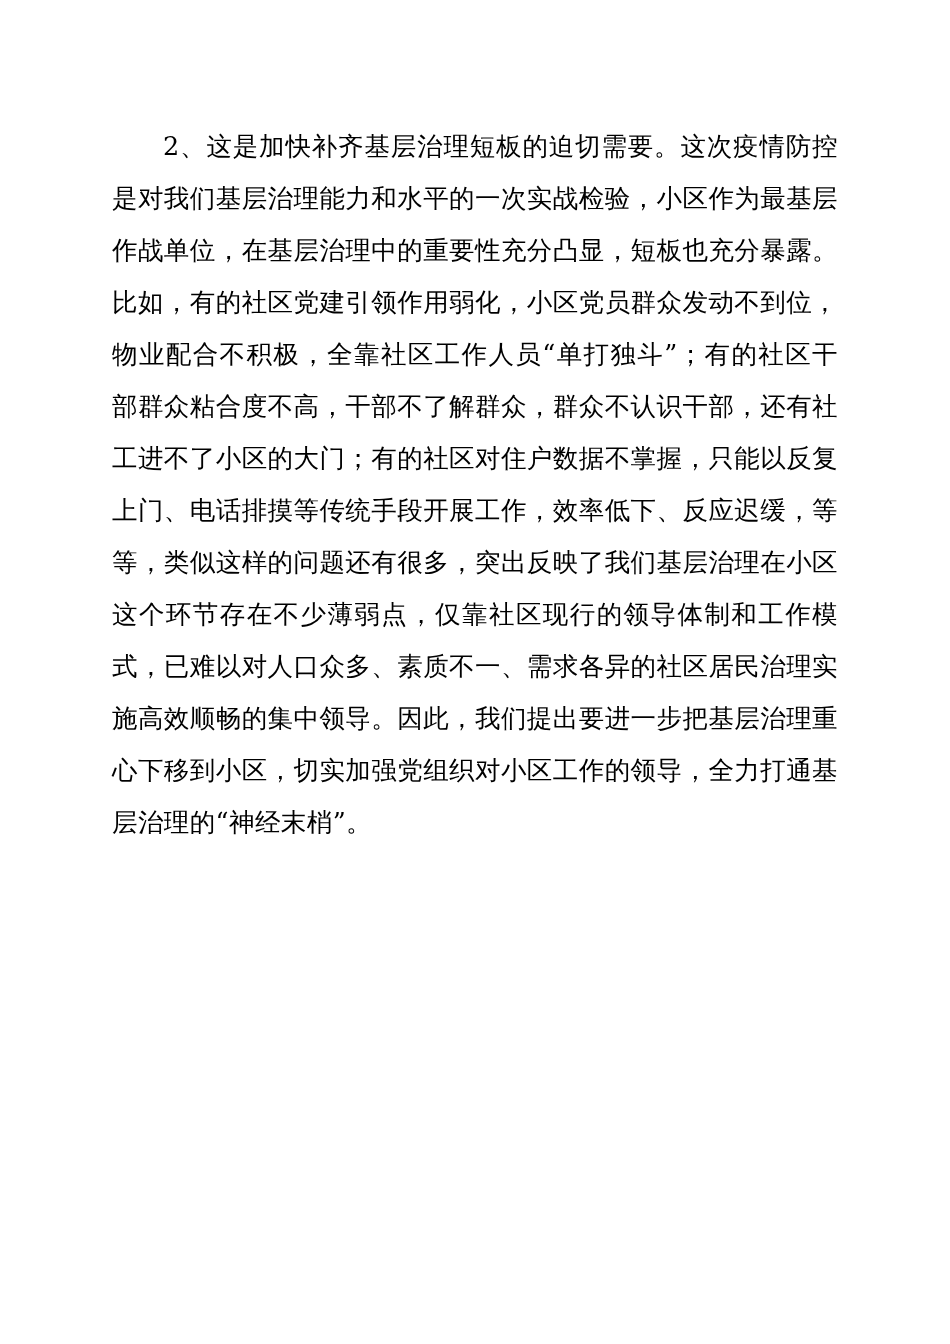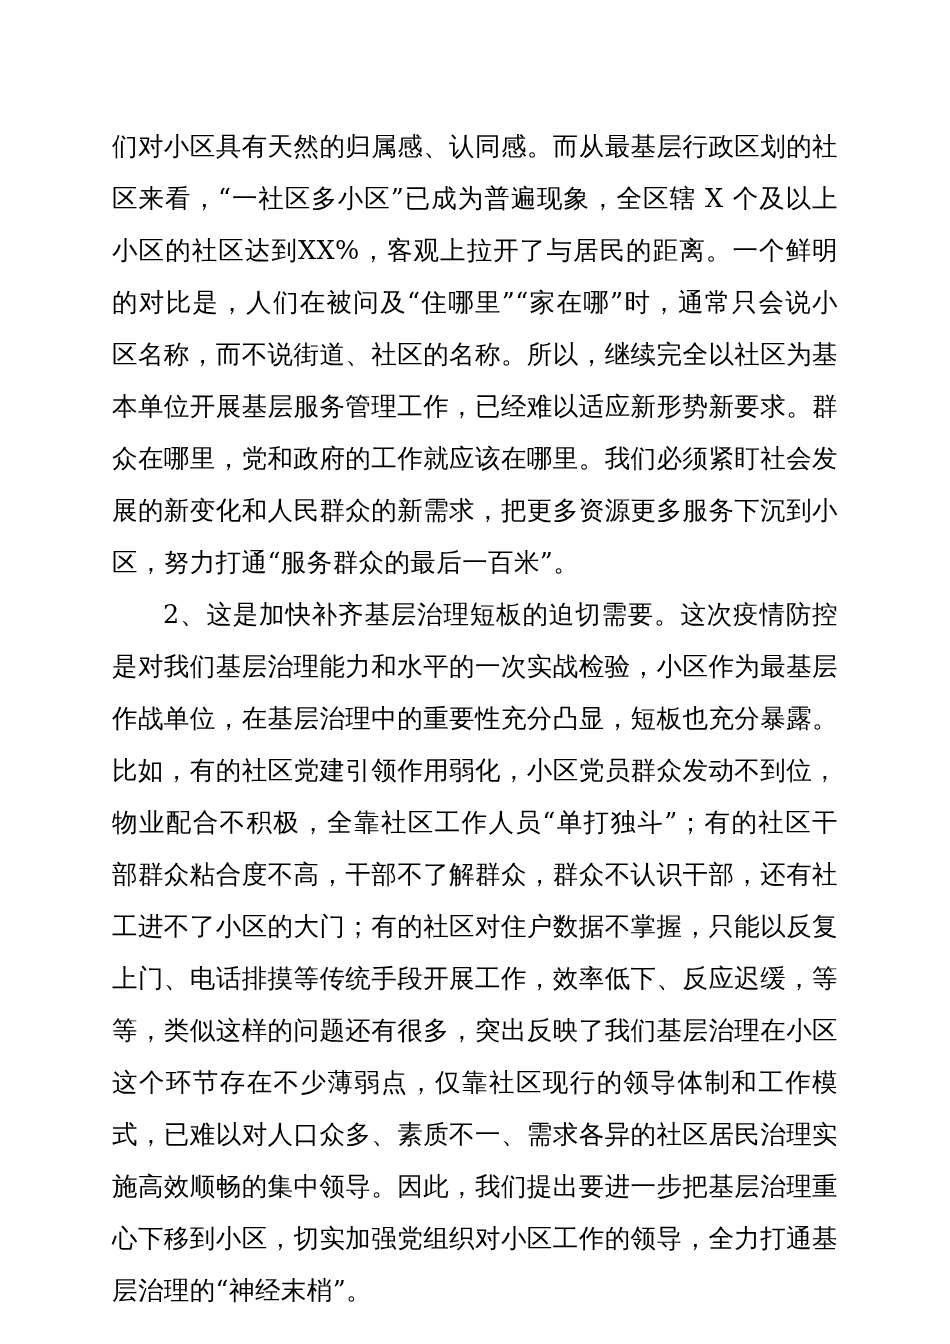--- a/index.html
+++ b/index.html
@@ -33,16 +33,15 @@
   }
   .para.indent {
     text-indent: 51px;
   }
 </style>
 </head>
 <body>
 
 <div class="page">
   <div class="doc-body">
-    <p class="para">们对小区具有天然的归属感、认同感。而从最基层行政区划的社区来看，“一社区多小区”已成为普遍现象，全区辖 X 个及以上小区的社区达到XX%，客观上拉开了与居民的距离。一个鲜明的对比是，人们在被问及“住哪里”“家在哪”时，通常只会说小区名称，而不说街道、社区的名称。所以，继续完全以社区为基本单位开展基层服务管理工作，已经难以适应新形势新要求。群众在哪里，党和政府的工作就应该在哪里。我们必须紧盯社会发展的新变化和人民群众的新需求，把更多资源更多服务下沉到小区，努力打通“服务群众的最后一百米”。</p>
     <p class="para indent">2、这是加快补齐基层治理短板的迫切需要。这次疫情防控是对我们基层治理能力和水平的一次实战检验，小区作为最基层作战单位，在基层治理中的重要性充分凸显，短板也充分暴露。比如，有的社区党建引领作用弱化，小区党员群众发动不到位，物业配合不积极，全靠社区工作人员“单打独斗”；有的社区干部群众粘合度不高，干部不了解群众，群众不认识干部，还有社工进不了小区的大门；有的社区对住户数据不掌握，只能以反复上门、电话排摸等传统手段开展工作，效率低下、反应迟缓，等等，类似这样的问题还有很多，突出反映了我们基层治理在小区这个环节存在不少薄弱点，仅靠社区现行的领导体制和工作模式，已难以对人口众多、素质不一、需求各异的社区居民治理实施高效顺畅的集中领导。因此，我们提出要进一步把基层治理重心下移到小区，切实加强党组织对小区工作的领导，全力打通基层治理的“神经末梢”。</p>
   </div>
 </div>
 
 </body></html>

